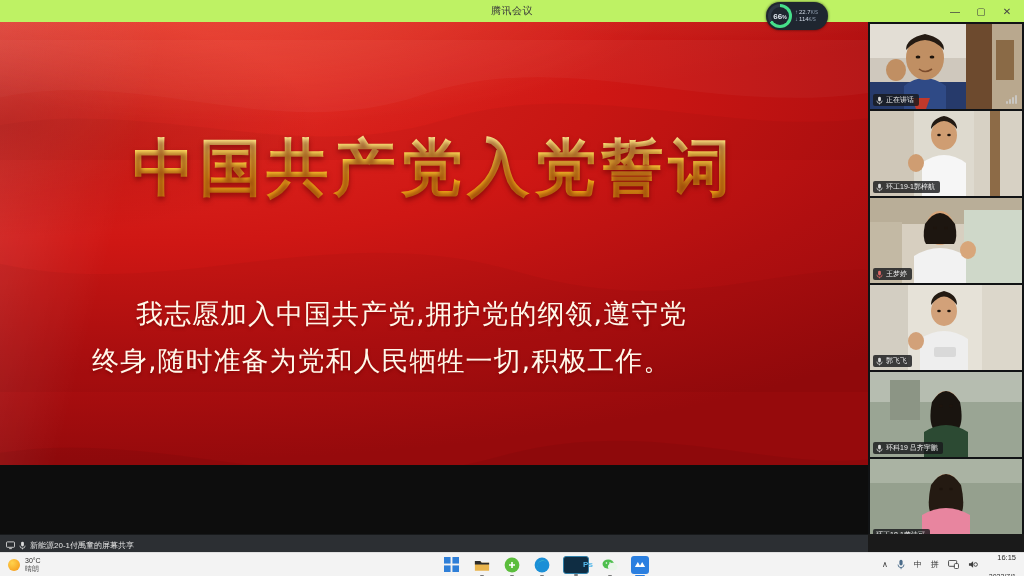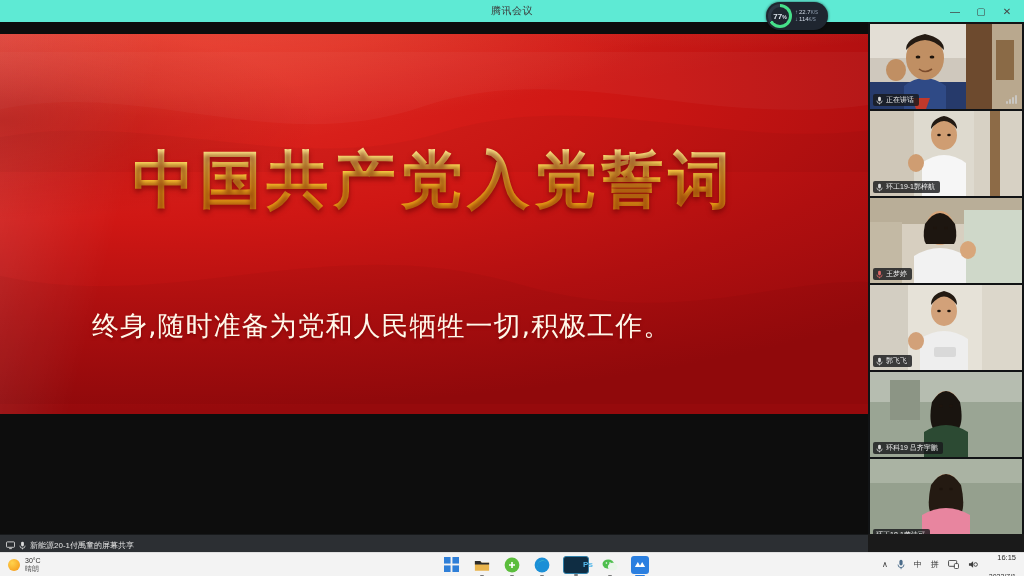--- a/index.html
+++ b/index.html
@@ -8,21 +8,21 @@
     width:1024px; height:576px; overflow:hidden;
     background:#000;
     font-family:"Liberation Sans","DejaVu Sans",sans-serif;
   }
 
   
   #app { position:relative; width:1024px; height:576px; background:#1a1a1a; }
 
   .titlebar {
     position:absolute; left:0; top:0; width:1024px; height:22px;
-    background:#5eead4; display:flex; align-items:center;
+    background:#bef264; display:flex; align-items:center;
   }
   .titlebar-title {
     position:absolute; left:0; right:0; text-align:center;
     font-size:10px; color:#3c3c3c; letter-spacing:.5px;
   }
   .win-controls {
     position:absolute; right:4px; top:0; height:22px;
     display:flex; align-items:center; gap:0px;
   }
   .win-btn {
@@ -56,21 +56,21 @@
   .perf-rate { font-size:6px; color:#cfd8e3; white-space:nowrap; }
   .perf-rate .arrow { color:#8fa3b8; margin-right:1px; }
   .perf-rate .unit  { font-size:4.5px; color:#93a1b2; }
 
   
   .stage {
     position:absolute; left:0; top:22px; width:868px; height:512px;
     background:#0d0d0d; overflow:hidden;
   }
   .slide {
-    position:absolute; left:0; top:12px; width:868px; height:380px;
+    position:absolute; left:0; top:0; width:868px; height:443px;
     background:
       radial-gradient(120% 85% at 18% 14%, #e22a22 0%, #cf1714 42%, #b00f10 72%, #960a0c 100%);
     overflow:hidden;
   }
   
   .slide::before{
     content:""; position:absolute; inset:0;
     background:
       linear-gradient(104deg, rgba(255,255,255,.13) 0%, rgba(255,255,255,0) 17%),
       linear-gradient(86deg, rgba(0,0,0,.16) 0%, rgba(0,0,0,0) 22%),
@@ -186,21 +186,21 @@
     <div class="titlebar-title">腾讯会议</div>
     <div class="win-controls">
       <div class="win-btn">—</div>
       <div class="win-btn">▢</div>
       <div class="win-btn close">✕</div>
     </div>
   </div>
 
   <div class="perf-overlay">
     <div class="perf-ring">
-      <span class="perf-ring-label"><span>77</span><small>%</small></span>
+      <span class="perf-ring-label"><span>66</span><small>%</small></span>
     </div>
     <div class="perf-rates">
       <div class="perf-rate">
         <span class="arrow">↑</span><span>22.7</span><span class="unit">K/S</span>
       </div>
       <div class="perf-rate">
         <span class="arrow">↓</span><span>114</span><span class="unit">K/S</span>
       </div>
     </div>
   </div>
@@ -215,20 +215,21 @@
       <svg class="slide-wave" style="top:200px;height:170px" viewBox="0 0 900 170" preserveAspectRatio="none">
         <path d="M0,30 C180,95 330,-10 520,50 C690,104 790,20 900,58 L900,170 L0,170 Z" fill="rgba(0,0,0,0.10)"></path>
       </svg>
       <svg class="slide-wave" style="top:380px;height:140px" viewBox="0 0 900 140" preserveAspectRatio="none">
         <path d="M0,60 C170,10 320,110 500,55 C660,5 780,90 900,45 L900,140 L0,140 Z" fill="rgba(0,0,0,0.14)"></path>
       </svg>
 
       <div class="slide-title">中国共产党入党誓词</div>
 
       <div class="slide-body">
+        <div><span class="indent"></span><span>我志愿加入中国共产党,拥护党的纲领,遵守党</span></div>
         <div><span>终身,随时准备为党和人民牺牲一切,积极工作。</span></div>
       </div>
     </div>
   </div>
 
   <div class="filmstrip">
 
     <div class="tile speaking">
       <svg class="scene" viewBox="0 0 152 85" preserveAspectRatio="none">
         <rect x="0" y="0" width="152" height="85" fill="#cfc8bd"></rect>

